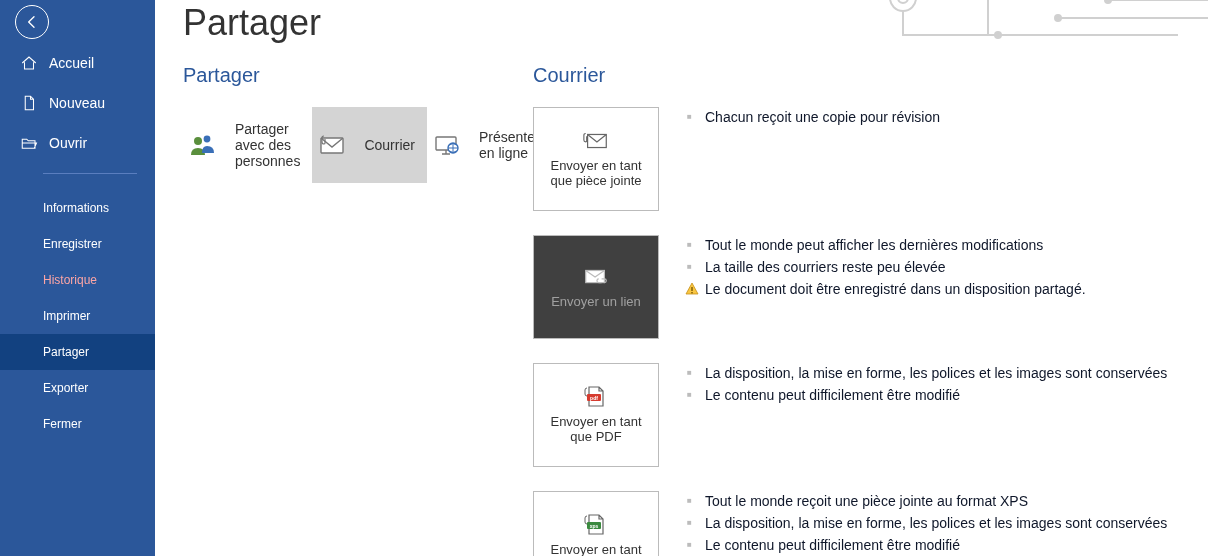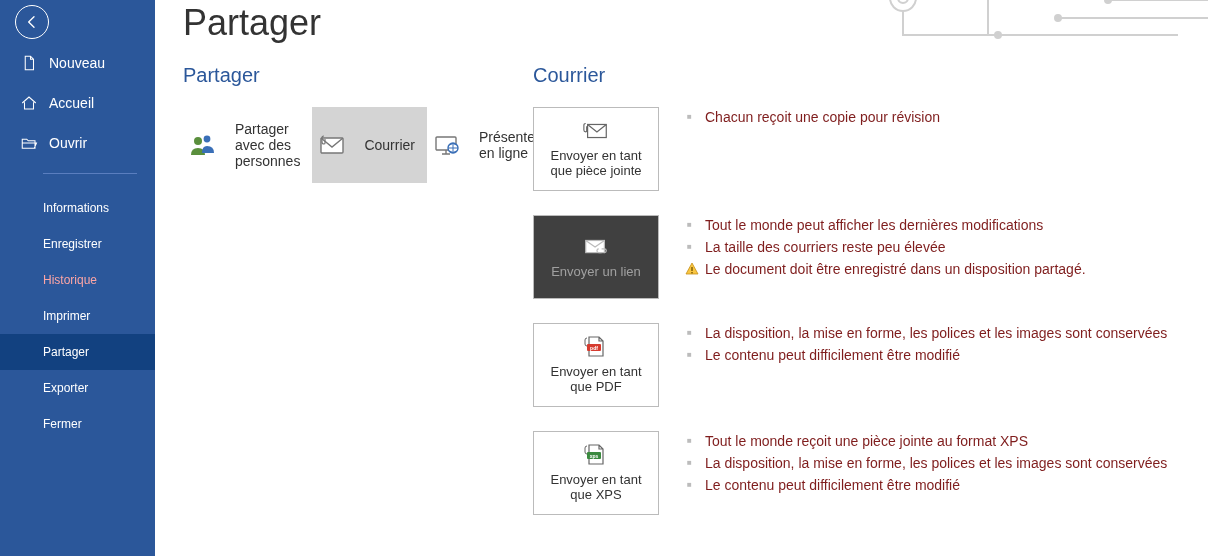--- a/index.html
+++ b/index.html
@@ -95,41 +95,41 @@
     .share-item .sicon {
       width: 28px; height: 28px; display:flex; align-items:center; justify-content:center;
     }
     .share-item .label { font-size: 14px; color: #333; }
 
     
     .mail-col { flex:1; }
     .mail-option { display: flex; margin-bottom: 24px; }
     .tile {
       width: 126px;
-      height: 84px;
+      height: 104px;
       border: 1px solid #bbb;
       background: #fff;
       display: flex;
       flex-direction: column;
       align-items: center;
       justify-content: center;
       cursor: pointer;
       text-align: center;
       font-size: 13px;
       color: #333;
       gap: 6px;
       padding: 4px;
     }
     .tile.disabled {
       color: #a0a0a0;
       cursor: default;
       background: #404040;
     }
     .tile .ticon { width: 28px; height: 22px; display:flex; align-items:center; justify-content:center; }
-    .mail-details { margin-left: 28px; padding-top: 2px; font-size: 14px; color: #7f1d1d; }
+    .mail-details { margin-left: 28px; padding-top: 2px; font-size: 14px; color: #0f172a; }
     .mail-details ul { list-style: none; }
     .mail-details li { position: relative; padding-left: 18px; margin-bottom: 6px; }
     .mail-details li::before {
       content: "■";
       position: absolute; left: 0; top: 3px;
       color: #bcbcbc; font-size: 8px;
     }
     .mail-details li.warn::before { content: none; }
     .mail-details li.warn {
       padding-left: 18px;
@@ -152,35 +152,35 @@
 
 <div class="layout">
 
   <div class="sidebar">
     <div class="back-btn">
       <svg viewBox="0 0 24 24">
           <path d="M15 4 L7 12 L15 20" stroke-linecap="round" stroke-linejoin="round"></path>
         </svg>
     </div>
 
+    <div class="nav-item">
+      <span class="icon">
+        <svg viewBox="0 0 24 24">
+            <path d="M3 12 L12 4 L21 12 M6 11 V20 H18 V11"></path>
+          </svg>
+      </span>
+      <span>Accueil</span>
+    </div>
     <div class="nav-item">
       <span class="icon">
         <svg viewBox="0 0 24 24">
             <path d="M7 3 H14 L18 7 V21 H7 Z M14 3 V7 H18"></path>
           </svg>
       </span>
       <span>Nouveau</span>
-    </div>
-    <div class="nav-item">
-      <span class="icon">
-        <svg viewBox="0 0 24 24">
-            <path d="M3 12 L12 4 L21 12 M6 11 V20 H18 V11"></path>
-          </svg>
-      </span>
-      <span>Accueil</span>
     </div>
     <div class="nav-item">
       <span class="icon">
         <svg viewBox="0 0 24 24">
             <path d="M3 7 H9 L11 9 H20 V19 H3 Z M3 12 H22 L19 19 H3 Z"></path>
           </svg>
       </span>
       <span>Ouvrir</span>
     </div>
 

